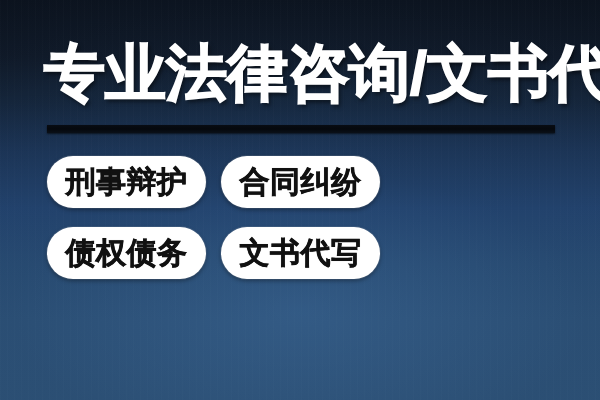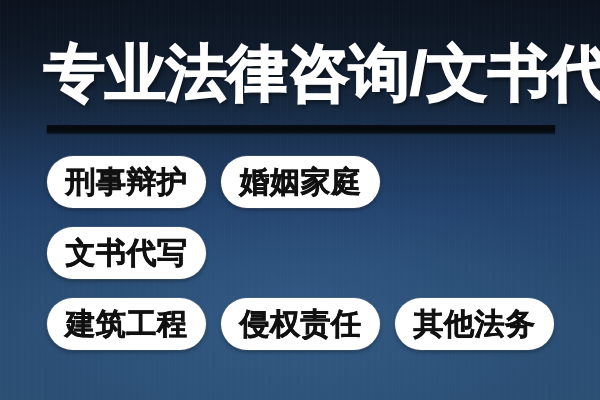--- a/index.html
+++ b/index.html
@@ -137,28 +137,24 @@
   <div class="content">
 
     <div class="title">专业法律咨询/文书代写</div>
 
     <div class="divider"></div>
 
     <div class="pill-grid">
 
       <div class="pill-row">
         <div class="pill">刑事辩护</div>
-        <div class="pill">婚姻家庭</div>
+        <div class="pill">合同纠纷</div>
       </div>
 
       <div class="pill-row">
+        <div class="pill">债权债务</div>
         <div class="pill">文书代写</div>
       </div>
 
-      <div class="pill-row">
-        <div class="pill">建筑工程</div>
-        <div class="pill">侵权责任</div>
-        <div class="pill">其他法务</div>
-      </div>
 
     </div>
   </div>
 </div>
 
 </body></html>

